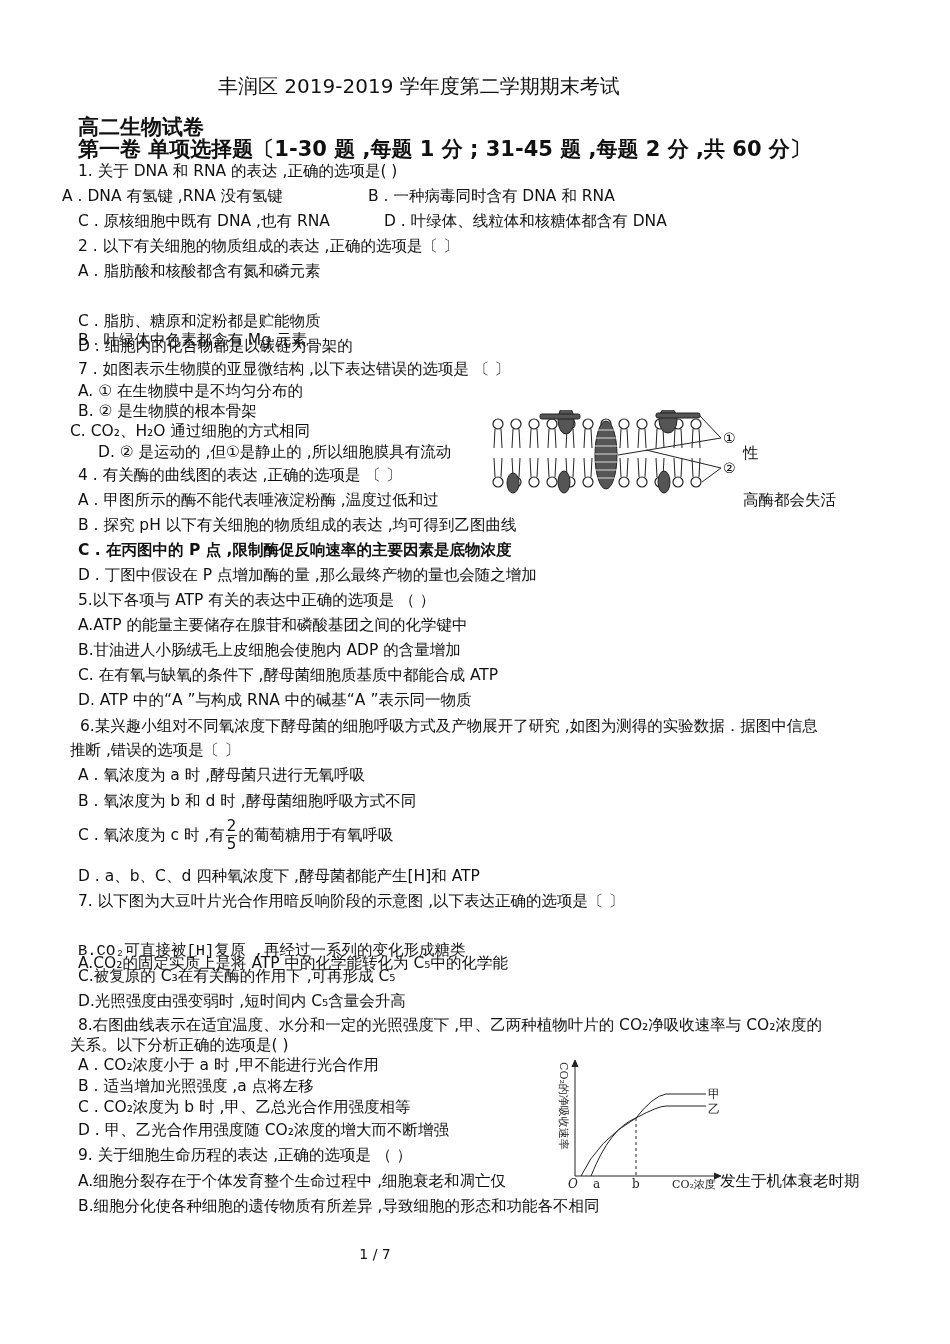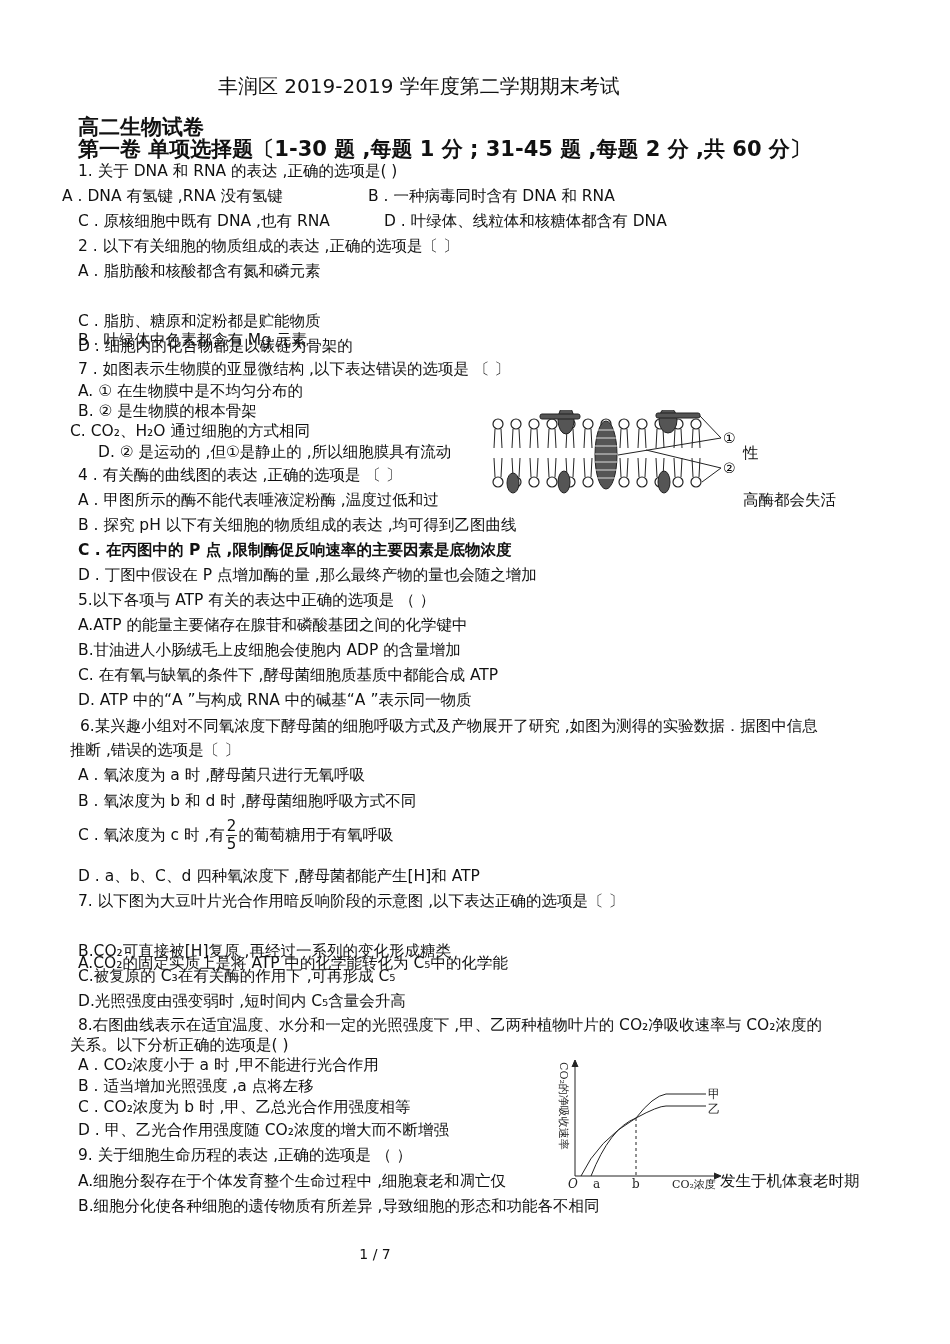--- a/index.html
+++ b/index.html
@@ -117,21 +117,21 @@
 <div class="ln" style="left:70px; top:740px;">推断 ,错误的选项是〔        〕</div>
 <div class="ln" style="left:78px; top:765px;">A . 氧浓度为 a 时 ,酵母菌只进行无氧呼吸</div>
 <div class="ln" style="left:78px; top:791px;">B . 氧浓度为 b 和 d 时 ,酵母菌细胞呼吸方式不同</div>
 <div class="ln" style="left:78px; top:817px; line-height:36px;">
   <span>C . 氧浓度为 c 时 ,有</span><span class="frac"><span class="num">2</span><span class="den">5</span></span><span>的葡萄糖用于有氧呼吸</span>
 </div>
 <div class="ln" style="left:78px; top:866px;">D . a、b、C、d 四种氧浓度下 ,酵母菌都能产生[H]和 ATP</div>
 
 <div class="ln" style="left:78px; top:891px;">7. 以下图为大豆叶片光合作用暗反响阶段的示意图 ,以下表达正确的选项是〔     〕</div>
 <div class="ln" style="left:78px; top:916px;margin-top:37px;">A.CO₂的固定实质上是将 ATP 中的化学能转化为 C₅中的化学能</div>
-<div class="ln" style="left:78px; top:941px;">B.CO₂可直接被[H]复原 ,再经过一系列的变化形成糖类</div>
+<div class="ln" style="left:78px; top:941px;font-family:Liberation Mono, monospace;">B.CO₂可直接被[H]复原 ,再经过一系列的变化形成糖类</div>
 <div class="ln" style="left:78px; top:966px;">C.被复原的 C₃在有关酶的作用下 ,可再形成 C₅</div>
 <div class="ln" style="left:78px; top:991px;">D.光照强度由强变弱时 ,短时间内 C₅含量会升高</div>
 
 <div class="ln" style="left:78px; top:1015px;">8.右图曲线表示在适宜温度、水分和一定的光照强度下 ,甲、乙两种植物叶片的 CO₂净吸收速率与 CO₂浓度的</div>
 <div class="ln" style="left:70px; top:1035px;">关系。以下分析正确的选项是(        )</div>
 <div class="ln" style="left:78px; top:1055px;">A . CO₂浓度小于 a 时 ,甲不能进行光合作用</div>
 <div class="ln" style="left:78px; top:1076px;">B . 适当增加光照强度 ,a 点将左移</div>
 <div class="ln" style="left:78px; top:1097px;">C . CO₂浓度为 b 时 ,甲、乙总光合作用强度相等</div>
 <div class="ln" style="left:78px; top:1120px;">D . 甲、乙光合作用强度随 CO₂浓度的增大而不断增强</div>
 

